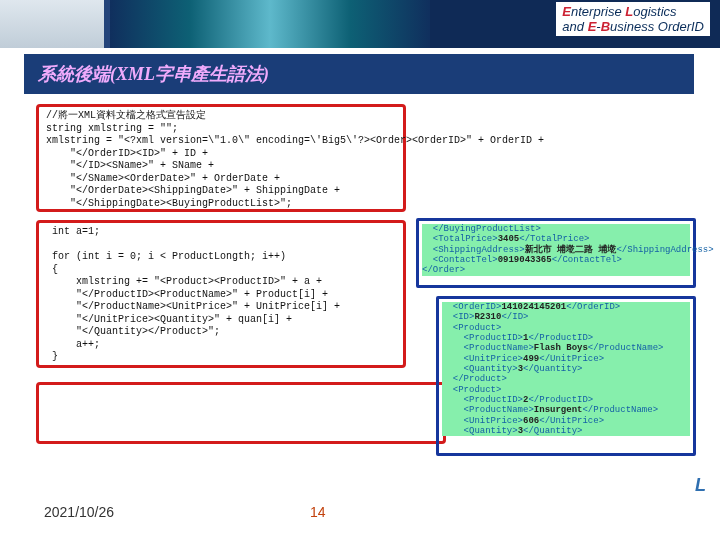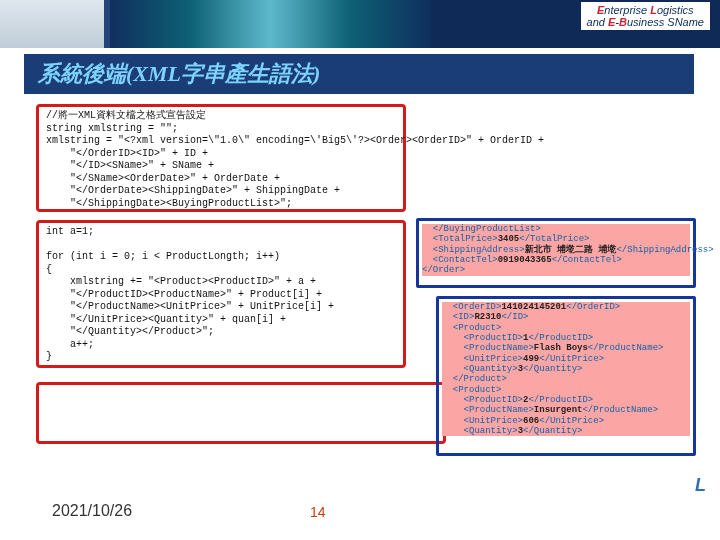--- a/index.html
+++ b/index.html
@@ -3,47 +3,47 @@
 <meta charset="utf-8">
 <style>
   * { margin: 0; padding: 0; box-sizing: border-box; }
   body { width: 720px; height: 540px; font-family: "Microsoft JhengHei", Arial, sans-serif; background: #fff; position: relative; overflow: hidden; }
   .header { width: 100%; height: 48px; display: flex; position: relative; }
   .hdr-left { width: 110px; height: 48px; background: linear-gradient(180deg,#dfe7ee 0%,#c0cdd8 100%); border-right: 6px solid #24447a; }
   .hdr-mid { flex: 1; height: 48px; background: #0f2a56; position: relative; }
   .hdr-glow { position:absolute; top:0; left:0; width: 320px; height:48px; background: linear-gradient(90deg,#10305f 0%,#0d6a7a 25%,#6cd2e0 50%,#0d6a7a 75%,#10305f 100%); opacity:.85; }
   .hdr-title { position:absolute; right:10px; top:2px; text-align:left; background:#fff; padding:2px 6px 2px 6px; }
   .hdr-cn { font-size:13px; font-weight:bold; color:#0a2d5a; letter-spacing:1px; }
-  .hdr-en { font-size:11px; font-style:italic; color:#0a2d5a;text-align:center; }
+  .hdr-en { font-size:13px; font-style:italic; color:#0a2d5a; }
   .hdr-en .E { color:#c23; font-weight:bold; font-style:italic; }
   .hdr-en .L { color:#c23; font-weight:bold; font-style:italic; }
   .hdr-en .B { color:#c23; font-weight:bold; font-style:italic; }
   .slide-title-bar { width: 670px; height: 40px; background:#1a3d78; margin: 6px 0 0 24px; display:flex; align-items:center; padding-left:14px; }
-  .slide-title { color:#7dd3fc; font-size:22px; font-weight:bold; font-style:italic; font-family: "Microsoft JhengHei","PMingLiU",serif; }
+  .slide-title { color:#f0abfc; font-size:18px; font-weight:bold; font-style:italic; font-family: "Microsoft JhengHei","PMingLiU",serif; }
   .content { position:absolute; top:100px; left:36px; width:660px; height:400px; }
   .code { font-family: "Consolas","Courier New",monospace; font-size:10px; line-height:1.25; color:#111; position:absolute; white-space:pre; }
   .box-red { position:absolute; border:3px solid #d31b1b; border-radius:4px; }
   .box-blue { position:absolute; border:3px solid #16369c; border-radius:2px; }
-  .xml-out { position:absolute; font-family:"Consolas","Courier New",monospace; font-size:9px; line-height:1.15; color:#111; white-space:pre; background:#fca5a5; }
+  .xml-out { position:absolute; font-family:"Consolas","Courier New",monospace; font-size:9px; line-height:1.15; color:#111; white-space:pre; background:#86efac; }
   .xml-out .tag { color:#1461a5; }
   .xml-out .txt { color:#222; font-weight:bold; }
-  .footer-date { position:absolute; left:52px; bottom:20px; font-size:16px; color:#333; font-family:Arial; }
+  .footer-date { position:absolute; left:44px; bottom:20px; font-size:14px; color:#333; font-family:Arial; }
   .footer-page { position:absolute; left:310px; bottom:20px; font-size:14px; color:#c2410c; font-family:Arial; }
   .logo-l { position:absolute; right:14px; bottom:44px; font-family:Arial; font-weight:bold; font-style:italic; font-size:18px; color:#2f6fb0; }
 </style>
 </head>
 <body>
 
 <div class="header">
   <div class="hdr-left"></div>
   <div class="hdr-mid">
     <div class="hdr-glow"></div>
     <div class="hdr-title">
       <div class="hdr-en">
-        <span class="E">E</span><span>nterprise </span><span class="L">L</span><span>ogistics</span><br><span> and </span><span class="E">E</span><span>-</span><span class="B">B</span><span>usiness SName</span>
+        <span class="E">E</span><span>nterprise </span><span class="L">L</span><span>ogistics</span><br><span> and </span><span class="E">E</span><span>-</span><span class="B">B</span><span>usiness OrderID</span>
       </div>
     </div>
   </div>
 </div>
 
 <div class="slide-title-bar">
   <span class="slide-title">系統後端(XML字串產生語法)</span>
 </div>
 
 <div class="content">
@@ -53,21 +53,21 @@
   <div class="box-red" style="left:0px; top:282px; width:410px; height:62px;"></div>
 
   <div class="code" style="left:10px; top:10px;">//將一XML資料文檔之格式宣告設定
 string xmlstring = "";
 xmlstring = "&lt;?xml version=\"1.0\" encoding=\'Big5\'?&gt;&lt;Order&gt;&lt;OrderID&gt;" + OrderID +
     "&lt;/OrderID&gt;&lt;ID&gt;" + ID +
     "&lt;/ID&gt;&lt;SName&gt;" + SName +
     "&lt;/SName&gt;&lt;OrderDate&gt;" + OrderDate +
     "&lt;/OrderDate&gt;&lt;ShippingDate&gt;" + ShippingDate +
     "&lt;/ShippingDate&gt;&lt;BuyingProductList&gt;";</div>
-  <div class="code" style="left:10px; top:126px;">int a=1;
+  <div class="code" style="left:16px; top:126px;">int a=1;
 
 for (int i = 0; i &lt; ProductLongth; i++)
 {
     xmlstring += "&lt;Product&gt;&lt;ProductID&gt;" + a +
     "&lt;/ProductID&gt;&lt;ProductName&gt;" + Product[i] +
     "&lt;/ProductName&gt;&lt;UnitPrice&gt;" + UnitPrice[i] +
     "&lt;/UnitPrice&gt;&lt;Quantity&gt;" + quan[i] + 
     "&lt;/Quantity&gt;&lt;/Product&gt;";
     a++;
 }</div>

